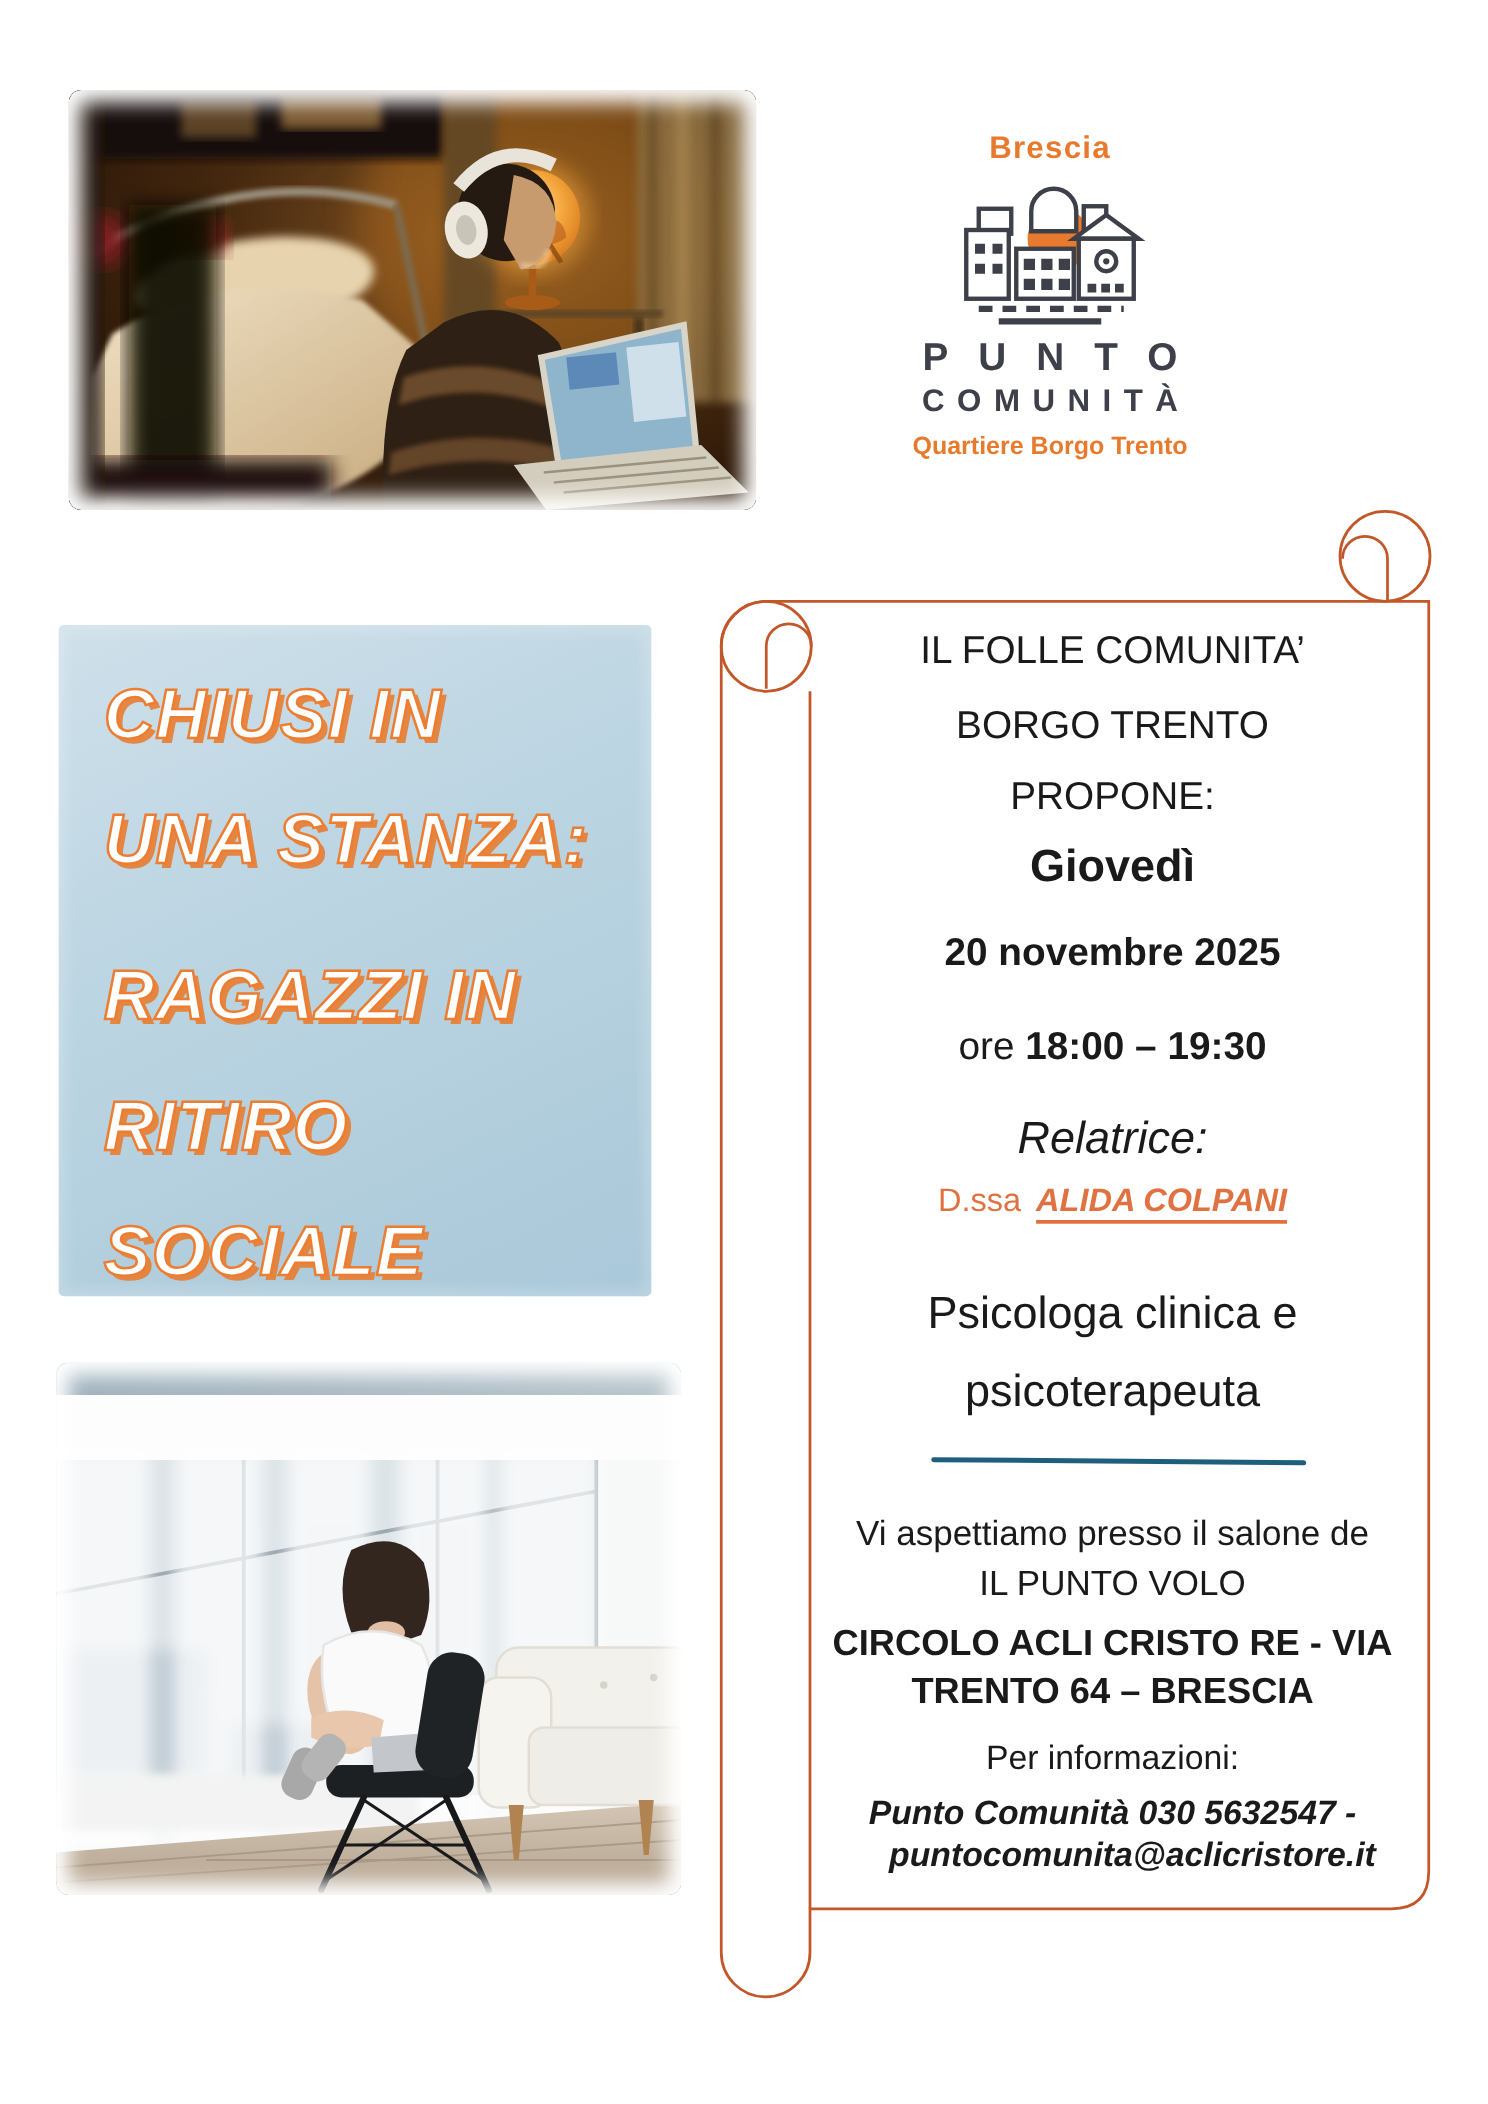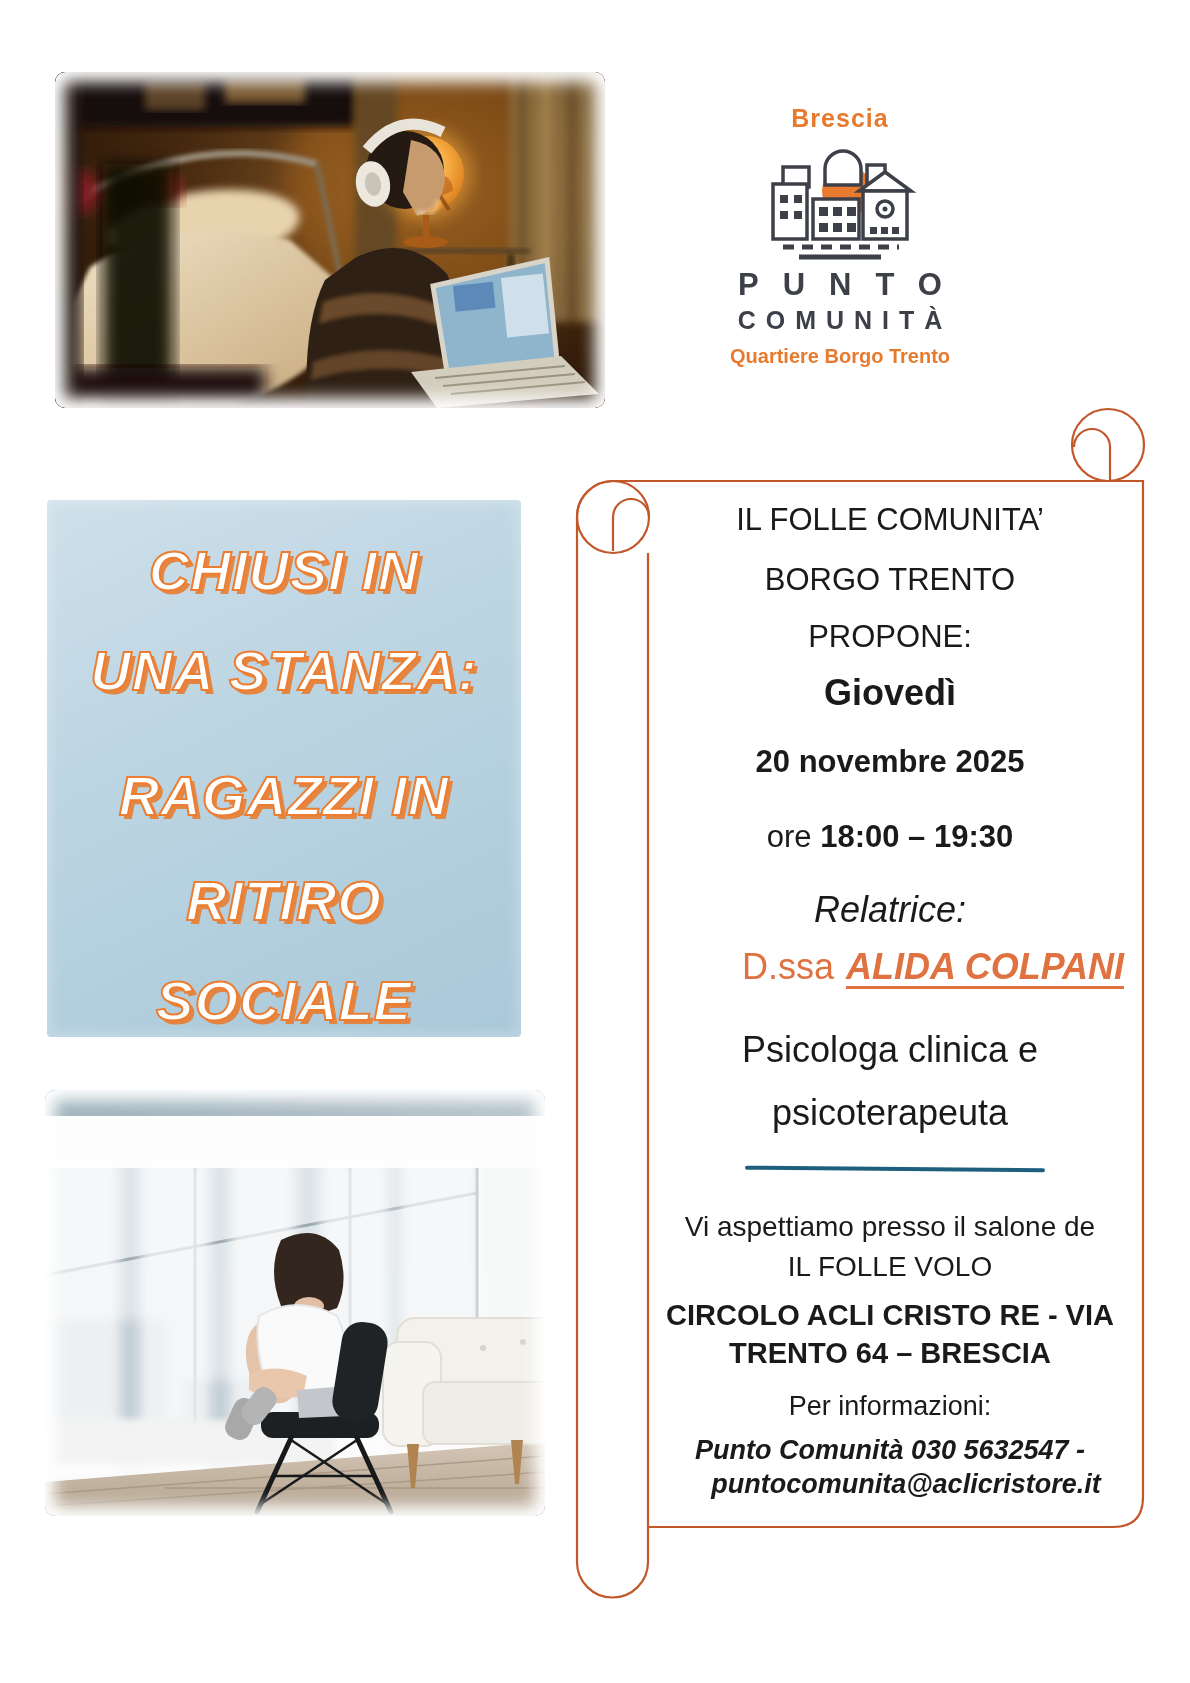--- a/index.html
+++ b/index.html
@@ -18,38 +18,38 @@
   .logo-city{font-size:25px;font-weight:bold;color:#E87A2E;letter-spacing:1px;}
   .logo-icon{margin-top:6px;}
   .logo-name1{font-size:31px;font-weight:bold;color:#3E4049;letter-spacing:24px;padding-left:24px;margin-top:2px;}
   .logo-name2{font-size:25px;font-weight:bold;color:#3E4049;letter-spacing:10px;padding-left:10px;margin-top:3px;}
   .logo-tagline{font-size:20px;font-weight:bold;color:#E87A2E;margin-top:10px;}
   
   .title-box{position:absolute;left:47px;top:500px;width:474px;height:537px;
              background:linear-gradient(155deg,#cfe0ea 0%,#bcd5e2 40%,#a9c8d9 100%);
              border-radius:4px;}
   .title-box::after{content:"";position:absolute;inset:0;box-shadow:inset 0 0 10px 6px #ffffff33;}
-  .title-line{position:absolute;width:100%;text-align:center;
+  .title-line{position:absolute;width:100%;
               font-style:italic;font-weight:bold;font-size:56px;color:#ffffff;
               -webkit-text-stroke:2px #ED7D31;letter-spacing:1px;
-              text-shadow:4px 4px 0 rgba(232,125,49,.9);}
+              text-shadow:4px 4px 0 rgba(232,125,49,.9);padding-left:36px;}
   .tl0{top:38px;} .tl1{top:138px;} .tl2{top:263px;} .tl3{top:368px;} .tl4{top:468px;}
   
   .scroll-svg{position:absolute;left:0;top:0;z-index:1;pointer-events:none;}
   .scroll-content{position:absolute;left:650px;top:481px;width:480px;height:1050px;z-index:2;}
   .sline{position:absolute;width:100%;text-align:center;font-size:36px;line-height:1.2;}
   .s-intro1{top:20px;font-size:31px;}
   .s-intro2{top:80px;font-size:31px;}
   .s-intro3{top:137px;font-size:31px;}
   .s-day{top:190px;font-weight:bold;}
   .s-date{top:262px;font-weight:bold;font-size:31px;}
   .s-time{top:337px;font-size:31px;}
   .s-time .bold{font-weight:bold;}
   .s-rel{top:407px;font-style:italic;}
-  .s-speaker{top:464px;font-size:36px;color:#DF7240;padding-left:43px;}
+  .s-speaker{top:464px;font-size:26px;color:#DF7240;}
   .s-speaker .stitle{margin-right:12px;}
   .s-speaker .sname{font-weight:bold;font-style:italic;
         text-decoration:underline;text-decoration-thickness:3px;text-underline-offset:7px;}
   .s-role1{top:547px;} .s-role2{top:610px;}
   .divider{position:absolute;top:686px;left:95px;width:300px;height:4px;background:#1E5F7E;
            transform:rotate(.5deg);border-radius:2px;}
   .s-venue1{top:729px;font-size:28px;}
   .s-venue2{top:769px;font-size:28px;}
   .s-addr1{top:817px;font-size:29px;font-weight:bold;}
   .s-addr2{top:855px;font-size:29px;font-weight:bold;}
@@ -315,21 +315,21 @@
       <span class="bold">18:00 – 19:30</span>
     </div>
     <div class="sline s-rel">Relatrice:</div>
     <div class="sline s-speaker">
       <span class="stitle">D.ssa</span><span class="sname">ALIDA COLPANI</span>
     </div>
     <div class="sline s-role1">Psicologa clinica e</div>
     <div class="sline s-role2">psicoterapeuta</div>
     <div class="divider"></div>
     <div class="sline s-venue1">Vi aspettiamo presso il salone de</div>
-    <div class="sline s-venue2">IL FOLLE VOLO</div>
+    <div class="sline s-venue2">IL PUNTO VOLO</div>
     <div class="sline s-addr1">CIRCOLO ACLI CRISTO RE - VIA</div>
     <div class="sline s-addr2">TRENTO 64 – BRESCIA</div>
     <div class="sline s-info">Per informazioni:</div>
     <div class="sline s-contact1">Punto Comunità 030 5632547 -</div>
     <div class="sline s-contact2">puntocomunita@aclicristore.it</div>
   </div>
 
 </div>
 
 </body></html>

